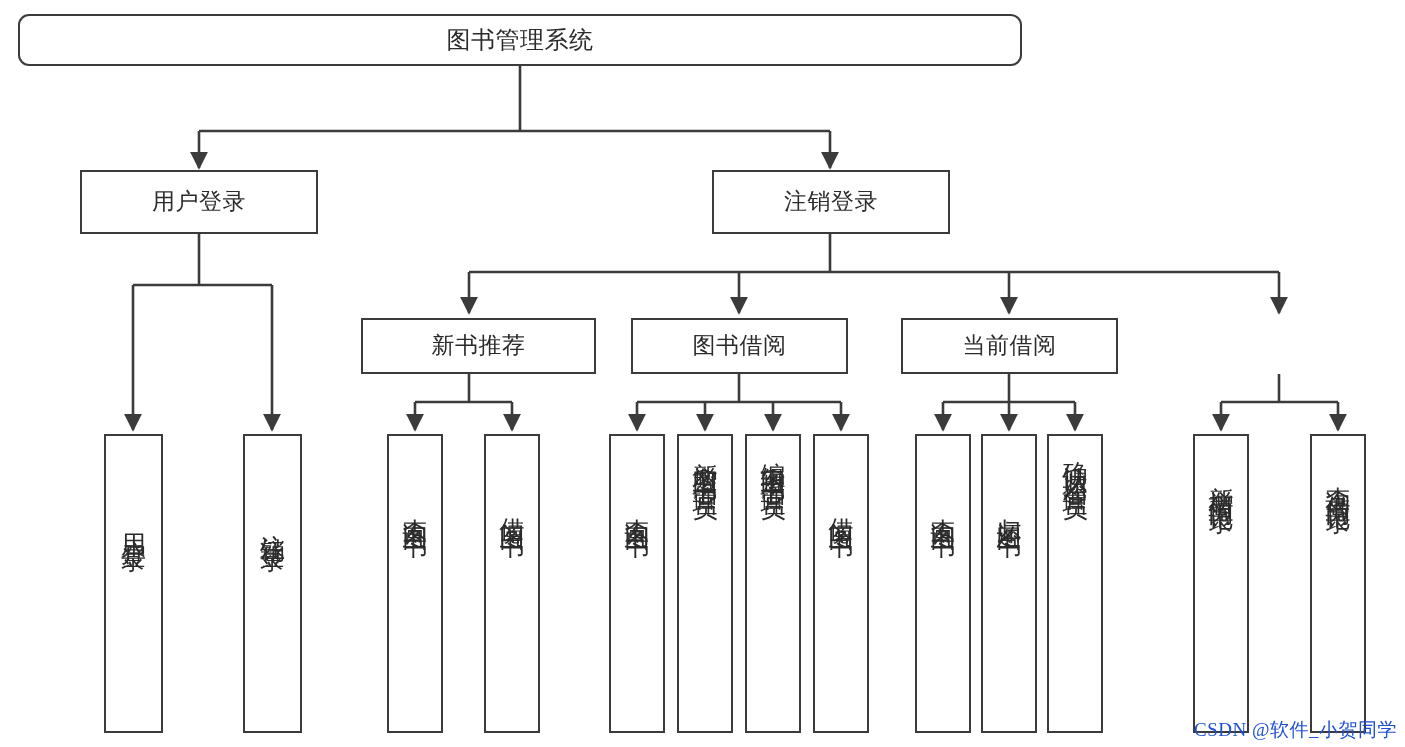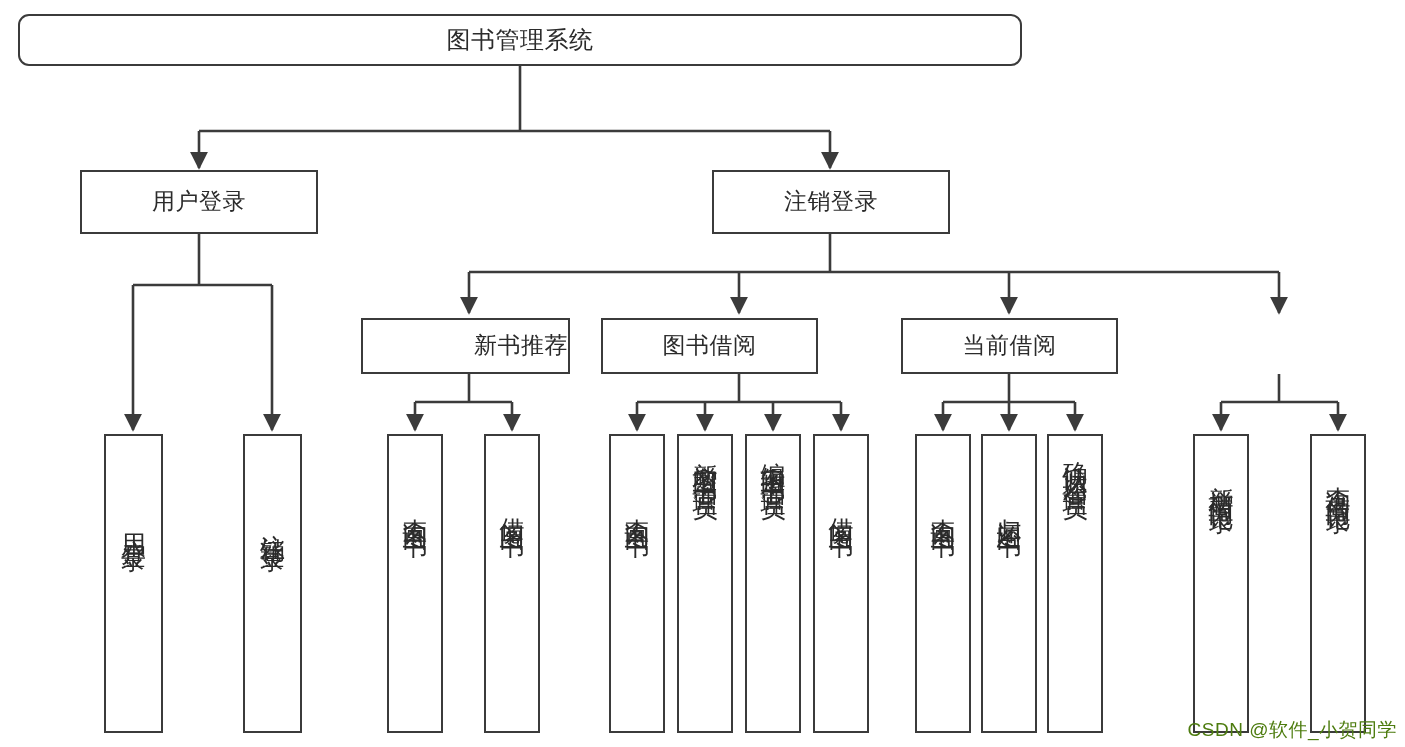--- a/index.html
+++ b/index.html
@@ -60,24 +60,24 @@
     line-height: 1;
     letter-spacing: 5px;
     color: #2b2b2b;
     white-space: nowrap;
   }
   #watermark {
     position: absolute;
     right: 8px;
     bottom: 4px;
     font-size: 19px;
-    color: #4d7c0f;
+    color: #1d4ed8;
     letter-spacing: 0.5px;
     white-space: nowrap;
-    font-family: Liberation Sans, sans-serif;
+    font-family: Liberation Serif, serif;
   }
 </style>
 </head>
 <body>
 
 <div id="canvas">
 
   <svg id="connectors" viewBox="0 0 1405 747" xmlns="http://www.w3.org/2000/svg">
     <defs>
       <marker id="arrow" viewBox="0 0 10 10" refX="9" refY="5" markerWidth="7" markerHeight="7" orient="auto-start-reverse">
@@ -134,25 +134,25 @@
   </div>
 
   <div class="node" style="left:80px; top:170px; width:238px; height:64px;">
     <span class="node-label h-label">用户登录</span>
   </div>
 
   <div class="node" style="left:712px; top:170px; width:238px; height:64px;">
     <span class="node-label h-label">注销登录</span>
   </div>
 
-  <div class="node" style="left:361px; top:318px; width:209px; height:56px;justify-content:flex-end;">
+  <div class="node" style="left:361px; top:318px; width:235px; height:56px;">
     <span class="node-label h-label">新书推荐</span>
   </div>
 
-  <div class="node" style="left:601px; top:318px; width:217px; height:56px;">
+  <div class="node" style="left:631px; top:318px; width:217px; height:56px;">
     <span class="node-label h-label">图书借阅</span>
   </div>
 
   <div class="node" style="left:901px; top:318px; width:217px; height:56px;">
     <span class="node-label h-label">当前借阅</span>
   </div>
 
 
   <div class="node leaf" style="left:104px; top:434px; width:59px; height:299px; padding-top:78px;">
     <span class="node-label v-label">用户登录</span>

